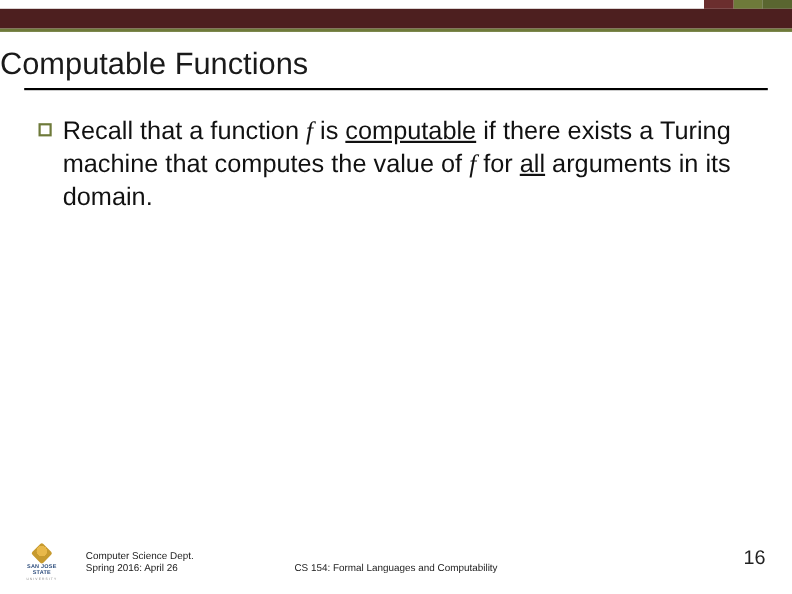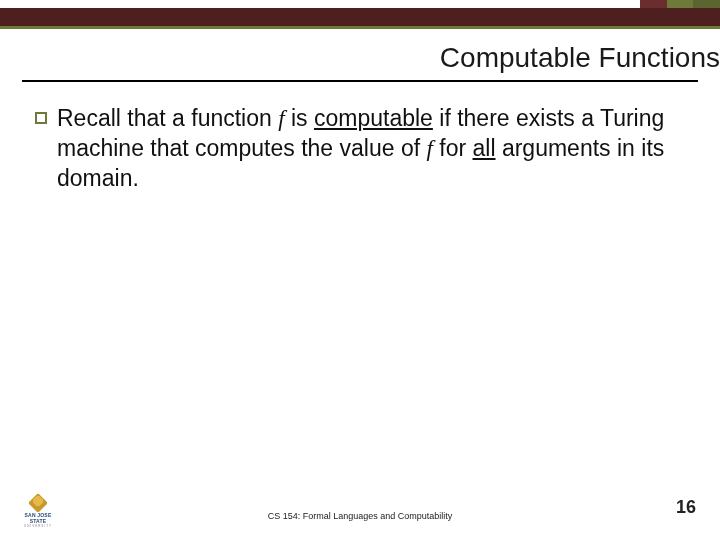--- a/index.html
+++ b/index.html
@@ -36,21 +36,21 @@
     left: 0;
     right: 0;
     height: 3px;
     background: #6e7a3a;
   }
   .title {
     position: absolute;
     top: 42px;
     left: 0;
     right: 0;
-    text-align: right;
+    text-align: left;
     font-size: 28px;
     color: #1a1a1a;
     font-weight: 400;
   }
   .title-underline {
     position: absolute;
     top: 80px;
     left: 22px;
     right: 22px;
     height: 2px;
@@ -132,21 +132,20 @@
     line-height: 1.25;
     color: #222;
     text-align: right;
   }
   .page-num {
     position: absolute;
     right: 24px;
     bottom: 12px;
     font-size: 18px;
     color: #222;
-    font-weight: bold;
   }
 </style>
 </head>
 <body>
 
 <div class="top-bar-group">
   <div class="top-bar-maroon"></div>
   <div class="top-bar-olive"></div>
   <div class="top-bar-olive2"></div>
 </div>
@@ -162,17 +161,21 @@
     <span>Recall that a function </span><span class="fn">f</span><span> is </span><span class="ul">computable</span><span> if there exists a Turing machine that computes the value of </span><span class="fn">f</span><span> for </span><span class="ul">all</span><span> arguments in its domain.</span>
   </div>
 </div>
 
 <div class="footer">
   <div class="logo">
     <div class="logo-mark"></div>
     <div class="logo-text">SAN JOSE STATE</div>
     <div class="logo-sub">UNIVERSITY</div>
   </div>
+  <div class="footer-left">
+    <div>Computer Science Dept.</div>
+    <div>Spring 2016: April 26</div>
+  </div>
   <div class="footer-center">
     <div>CS 154: Formal Languages and Computability</div>
   </div>
   <div class="page-num">16</div>
 </div>
 
 </body></html>

